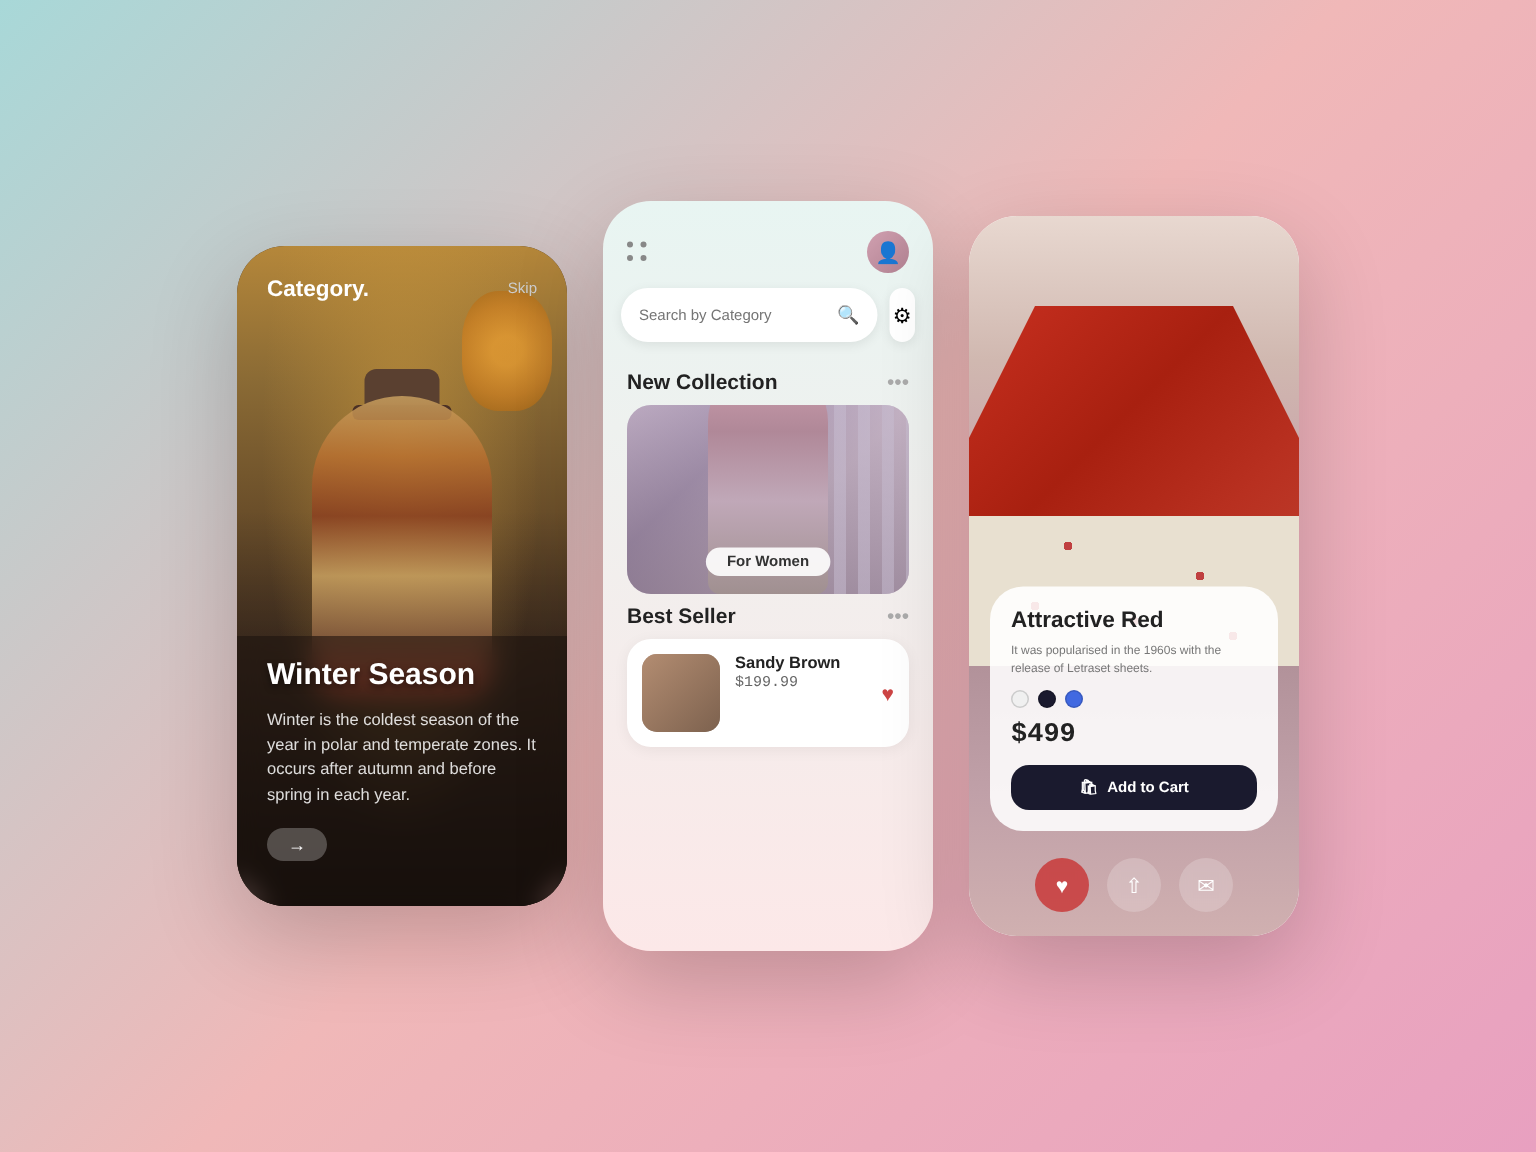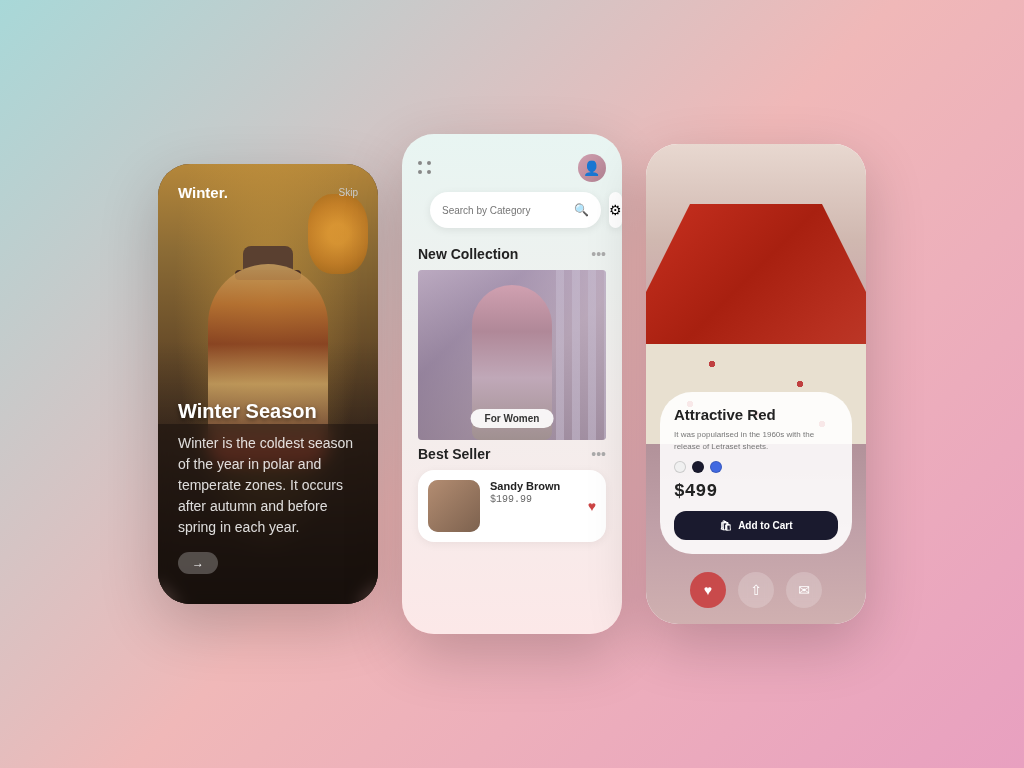--- a/index.html
+++ b/index.html
@@ -120,21 +120,21 @@
       right: 20px;
       color: #fff;
     }
     .phone-1 .content h2 {
       font-size: 20px;
       font-weight: 800;
       margin-bottom: 10px;
       text-shadow: 0 2px 4px rgba(0,0,0,0.5);
     }
     .phone-1 .content p {
-      font-size: 14px;
+      font-size: 11px;
       line-height: 1.5;
       color: rgba(255,255,255,0.85);
       margin-bottom: 14px;
     }
     .phone-1 .arrow-btn {
       display: inline-flex;
       align-items: center;
       justify-content: center;
       width: 40px;
       height: 22px;
@@ -189,21 +189,21 @@
       background: linear-gradient(135deg, #d0a0b0, #b08090);
       display: flex;
       align-items: center;
       justify-content: center;
       color: #fff;
       font-size: 14px;
     }
     .phone-2 .search-row {
       display: flex;
       gap: 8px;
-      padding: 0 28px 14px;
+      padding: 0 12px 14px;
     }
     .phone-2 .search-box {
       flex: 1;
       background: #fff;
       border-radius: 20px;
       display: flex;
       align-items: center;
       padding: 0 12px;
       height: 36px;
       box-shadow: 0 2px 8px rgba(0,0,0,0.08);
@@ -244,22 +244,22 @@
       font-weight: 800;
       color: #222;
     }
     .phone-2 .more-dots {
       color: #aaa;
       font-size: 14px;
       cursor: pointer;
     }
     .phone-2 .collection-img {
       margin: 0 16px;
-      border-radius: 4px;
-      height: 170px;
+      border-radius: 16px;
+      height: 126px;
       background: linear-gradient(135deg, #c0b0c8 0%, #a090b0 30%, #d0c0d0 60%, #e0d0e0 100%);
       position: relative;
       overflow: hidden;
     }
     .phone-2 .collection-img::before {
       content: '';
       position: absolute;
       inset: 0;
       background:
         linear-gradient(to bottom, rgba(180,160,180,0.4) 0%, rgba(120,100,120,0.6) 100%);
@@ -396,21 +396,21 @@
         radial-gradient(circle 6px at 20% 60%, #c04040 50%, transparent 50%),
         radial-gradient(circle 6px at 80% 80%, #c04040 50%, transparent 50%),
         #e8e0d0;
     }
     .phone-3 .info-panel {
       position: absolute;
       bottom: 70px;
       left: 14px;
       right: 14px;
       background: rgba(255,255,255,0.88);
-      border-radius: 32px;
+      border-radius: 22px;
       padding: 14px;
     }
     .phone-3 .info-panel h3 {
       font-size: 15px;
       font-weight: 800;
       color: #222;
       margin-bottom: 6px;
     }
     .phone-3 .info-panel p {
       font-size: 8px;
@@ -492,21 +492,21 @@
 <body>
 
 <div class="phone phone-1">
   <div class="bg-photo">
     <div class="leaves"></div>
     <div class="hat"></div>
     <div class="person-silhouette"></div>
     <div class="blur-overlay"></div>
   </div>
   <div class="header">
-    <span class="brand">Winter.</span>
+    <span class="brand">Category.</span>
     <button class="skip-btn">Skip</button>
   </div>
   <div class="content">
     <h2>Winter Season</h2>
     <p>Winter is the coldest season of the year in polar and temperate zones. It occurs after autumn and before spring in each year.</p>
     <button class="arrow-btn">→</button>
   </div>
 </div>
 
 <div class="phone phone-2">

